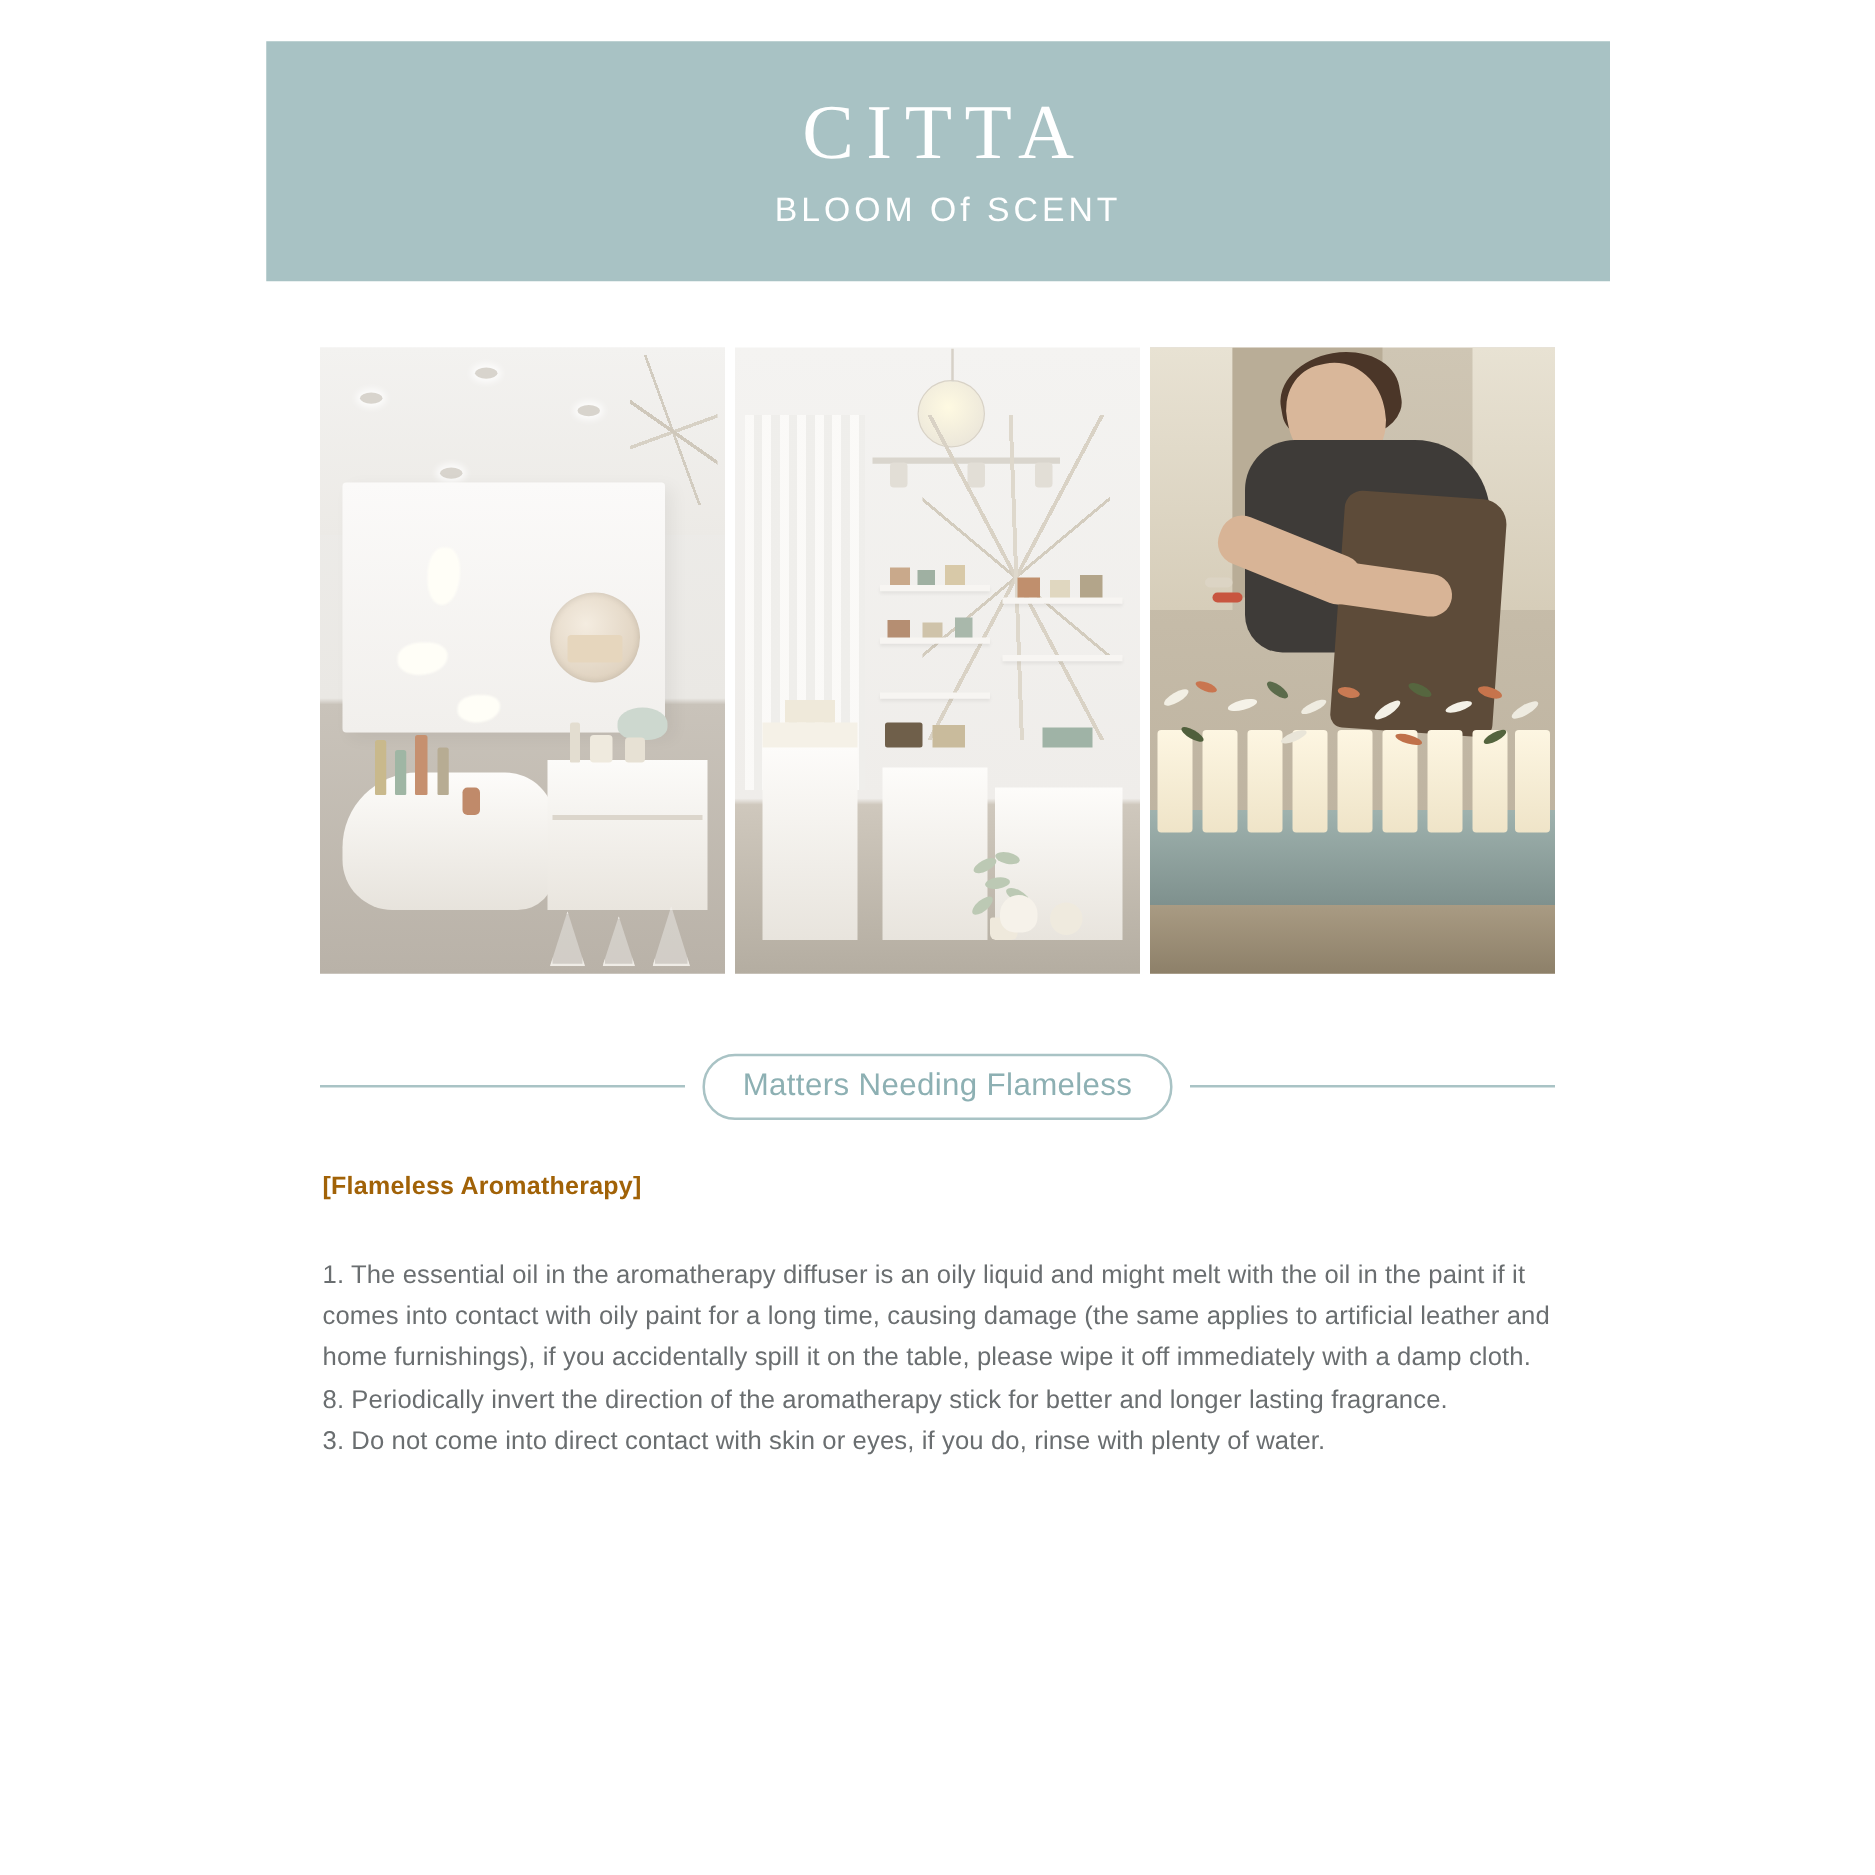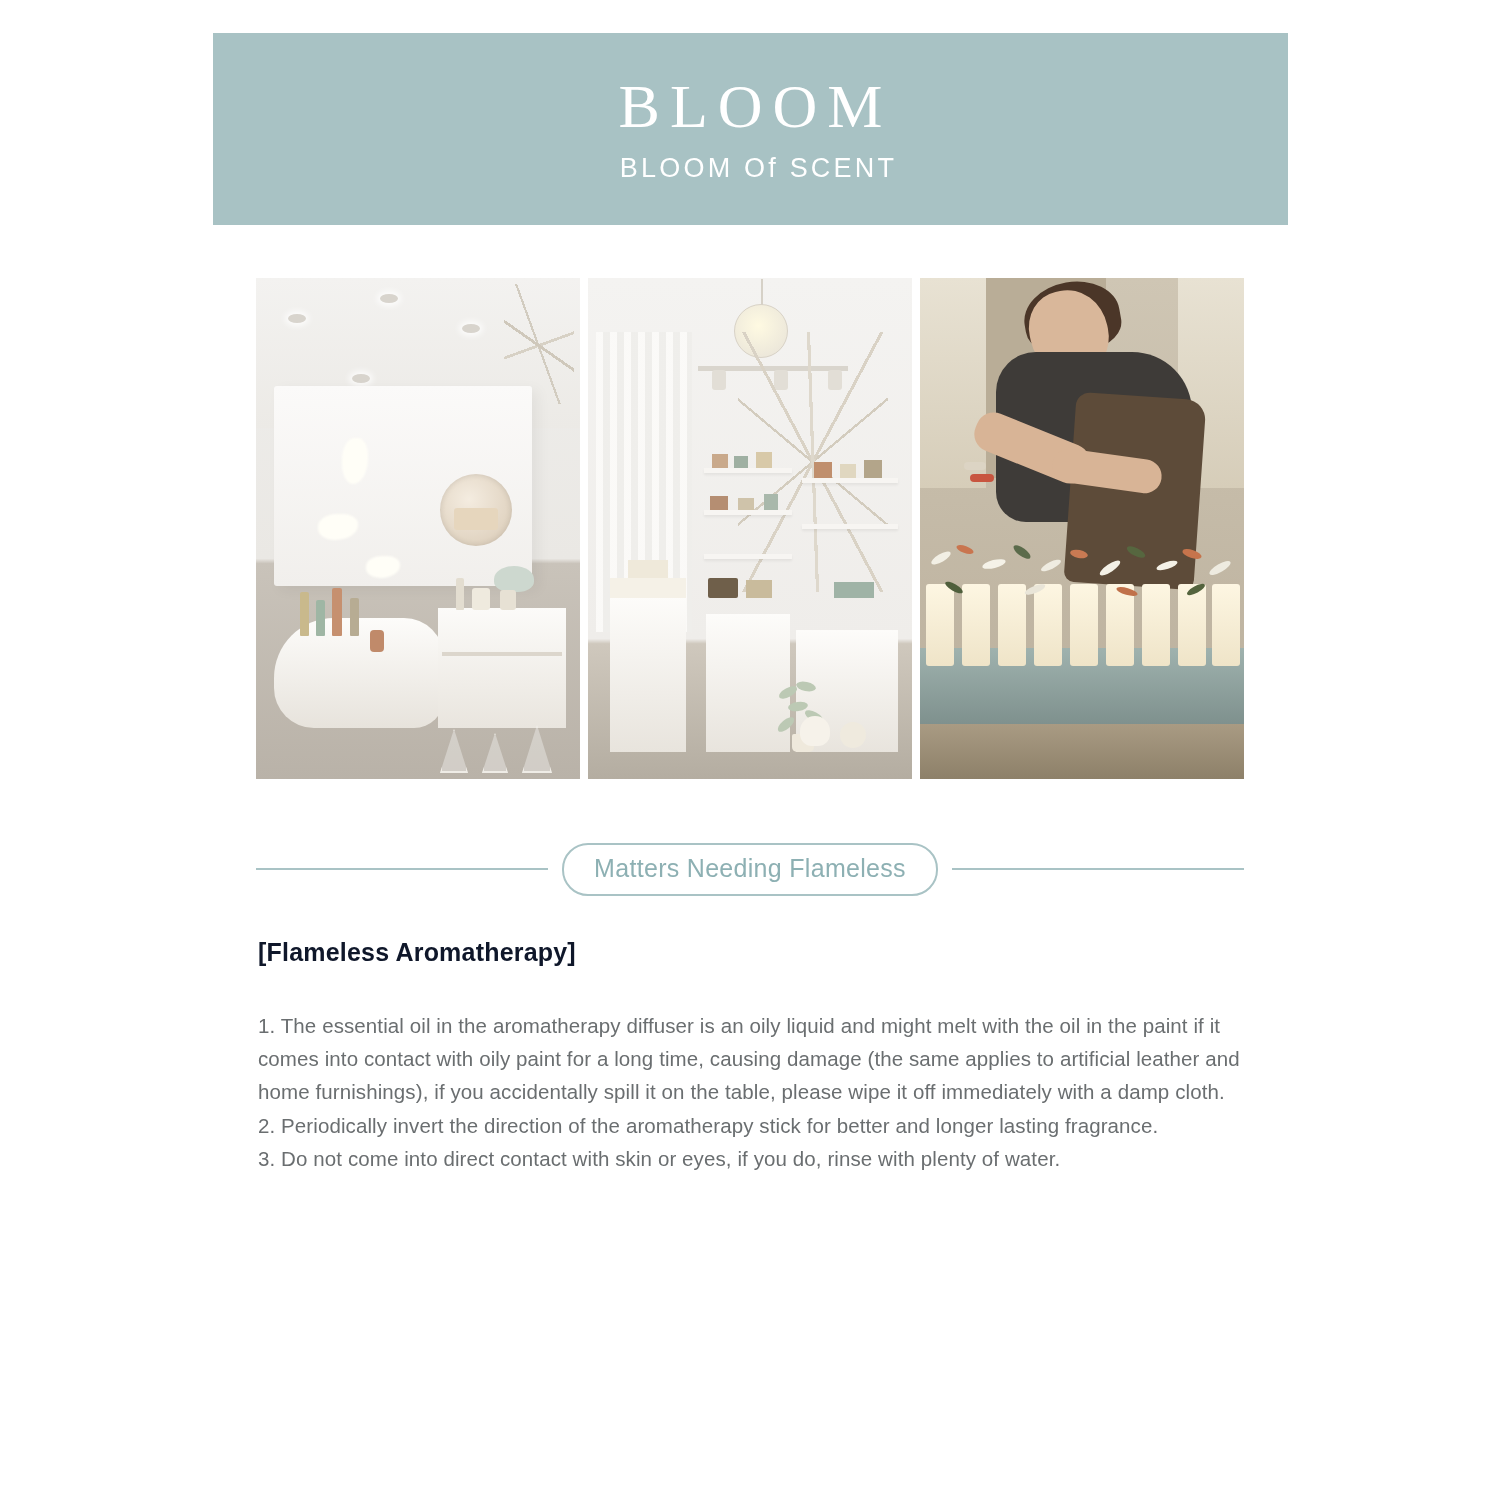--- a/index.html
+++ b/index.html
@@ -229,42 +229,42 @@
     white-space: nowrap;
   }
 
   
   .body-wrap {
     position: absolute;
     left: 258px; top: 938px;
     width: 1010px;
   }
   .subhead {
-    font-size: 25px;
+    font-size: 20px;
     font-weight: bold;
-    color: #0f172a;
+    color: #a16207;
     margin: 0 0 42px 0;
     letter-spacing: .2px;
   }
   .note {
     font-size: 20.5px;
     color: #6a6e70;
     line-height: 1.62;
     margin: 0;
     letter-spacing: .1px;
   }
   .note + .note { margin-top: 0; }
 </style>
 </head>
 <body>
 
 <div class="page">
 
   <div class="banner">
-    <div class="banner-title">BLOOM</div>
+    <div class="banner-title">CITTA</div>
     <div class="banner-sub">BLOOM Of SCENT</div>
   </div>
 
   <div class="photos">
 
     <div class="photo p1">
       <div class="ceil"></div>
       <div class="spot" style="left:32px;  top:36px;"></div>
       <div class="spot" style="left:124px; top:16px;"></div>
       <div class="spot" style="left:206px; top:46px;"></div>
@@ -390,17 +390,17 @@
 
   <div class="divider">
     <div class="line"></div>
     <div class="pill">Matters Needing Flameless</div>
     <div class="line"></div>
   </div>
 
   <div class="body-wrap">
     <div class="subhead">[Flameless Aromatherapy]</div>
     <p class="note">1. The essential oil in the aromatherapy diffuser is an oily liquid and might melt with the oil in the paint if it comes into contact with oily paint for a long time, causing damage (the same applies to artificial leather and home furnishings), if you accidentally spill it on the table, please wipe it off immediately with a damp cloth.</p>
-    <p class="note">2. Periodically invert the direction of the aromatherapy stick for better and longer lasting fragrance.</p>
+    <p class="note">8. Periodically invert the direction of the aromatherapy stick for better and longer lasting fragrance.</p>
     <p class="note">3. Do not come into direct contact with skin or eyes, if you do, rinse with plenty of water.</p>
   </div>
 
 </div>
 
 </body></html>

